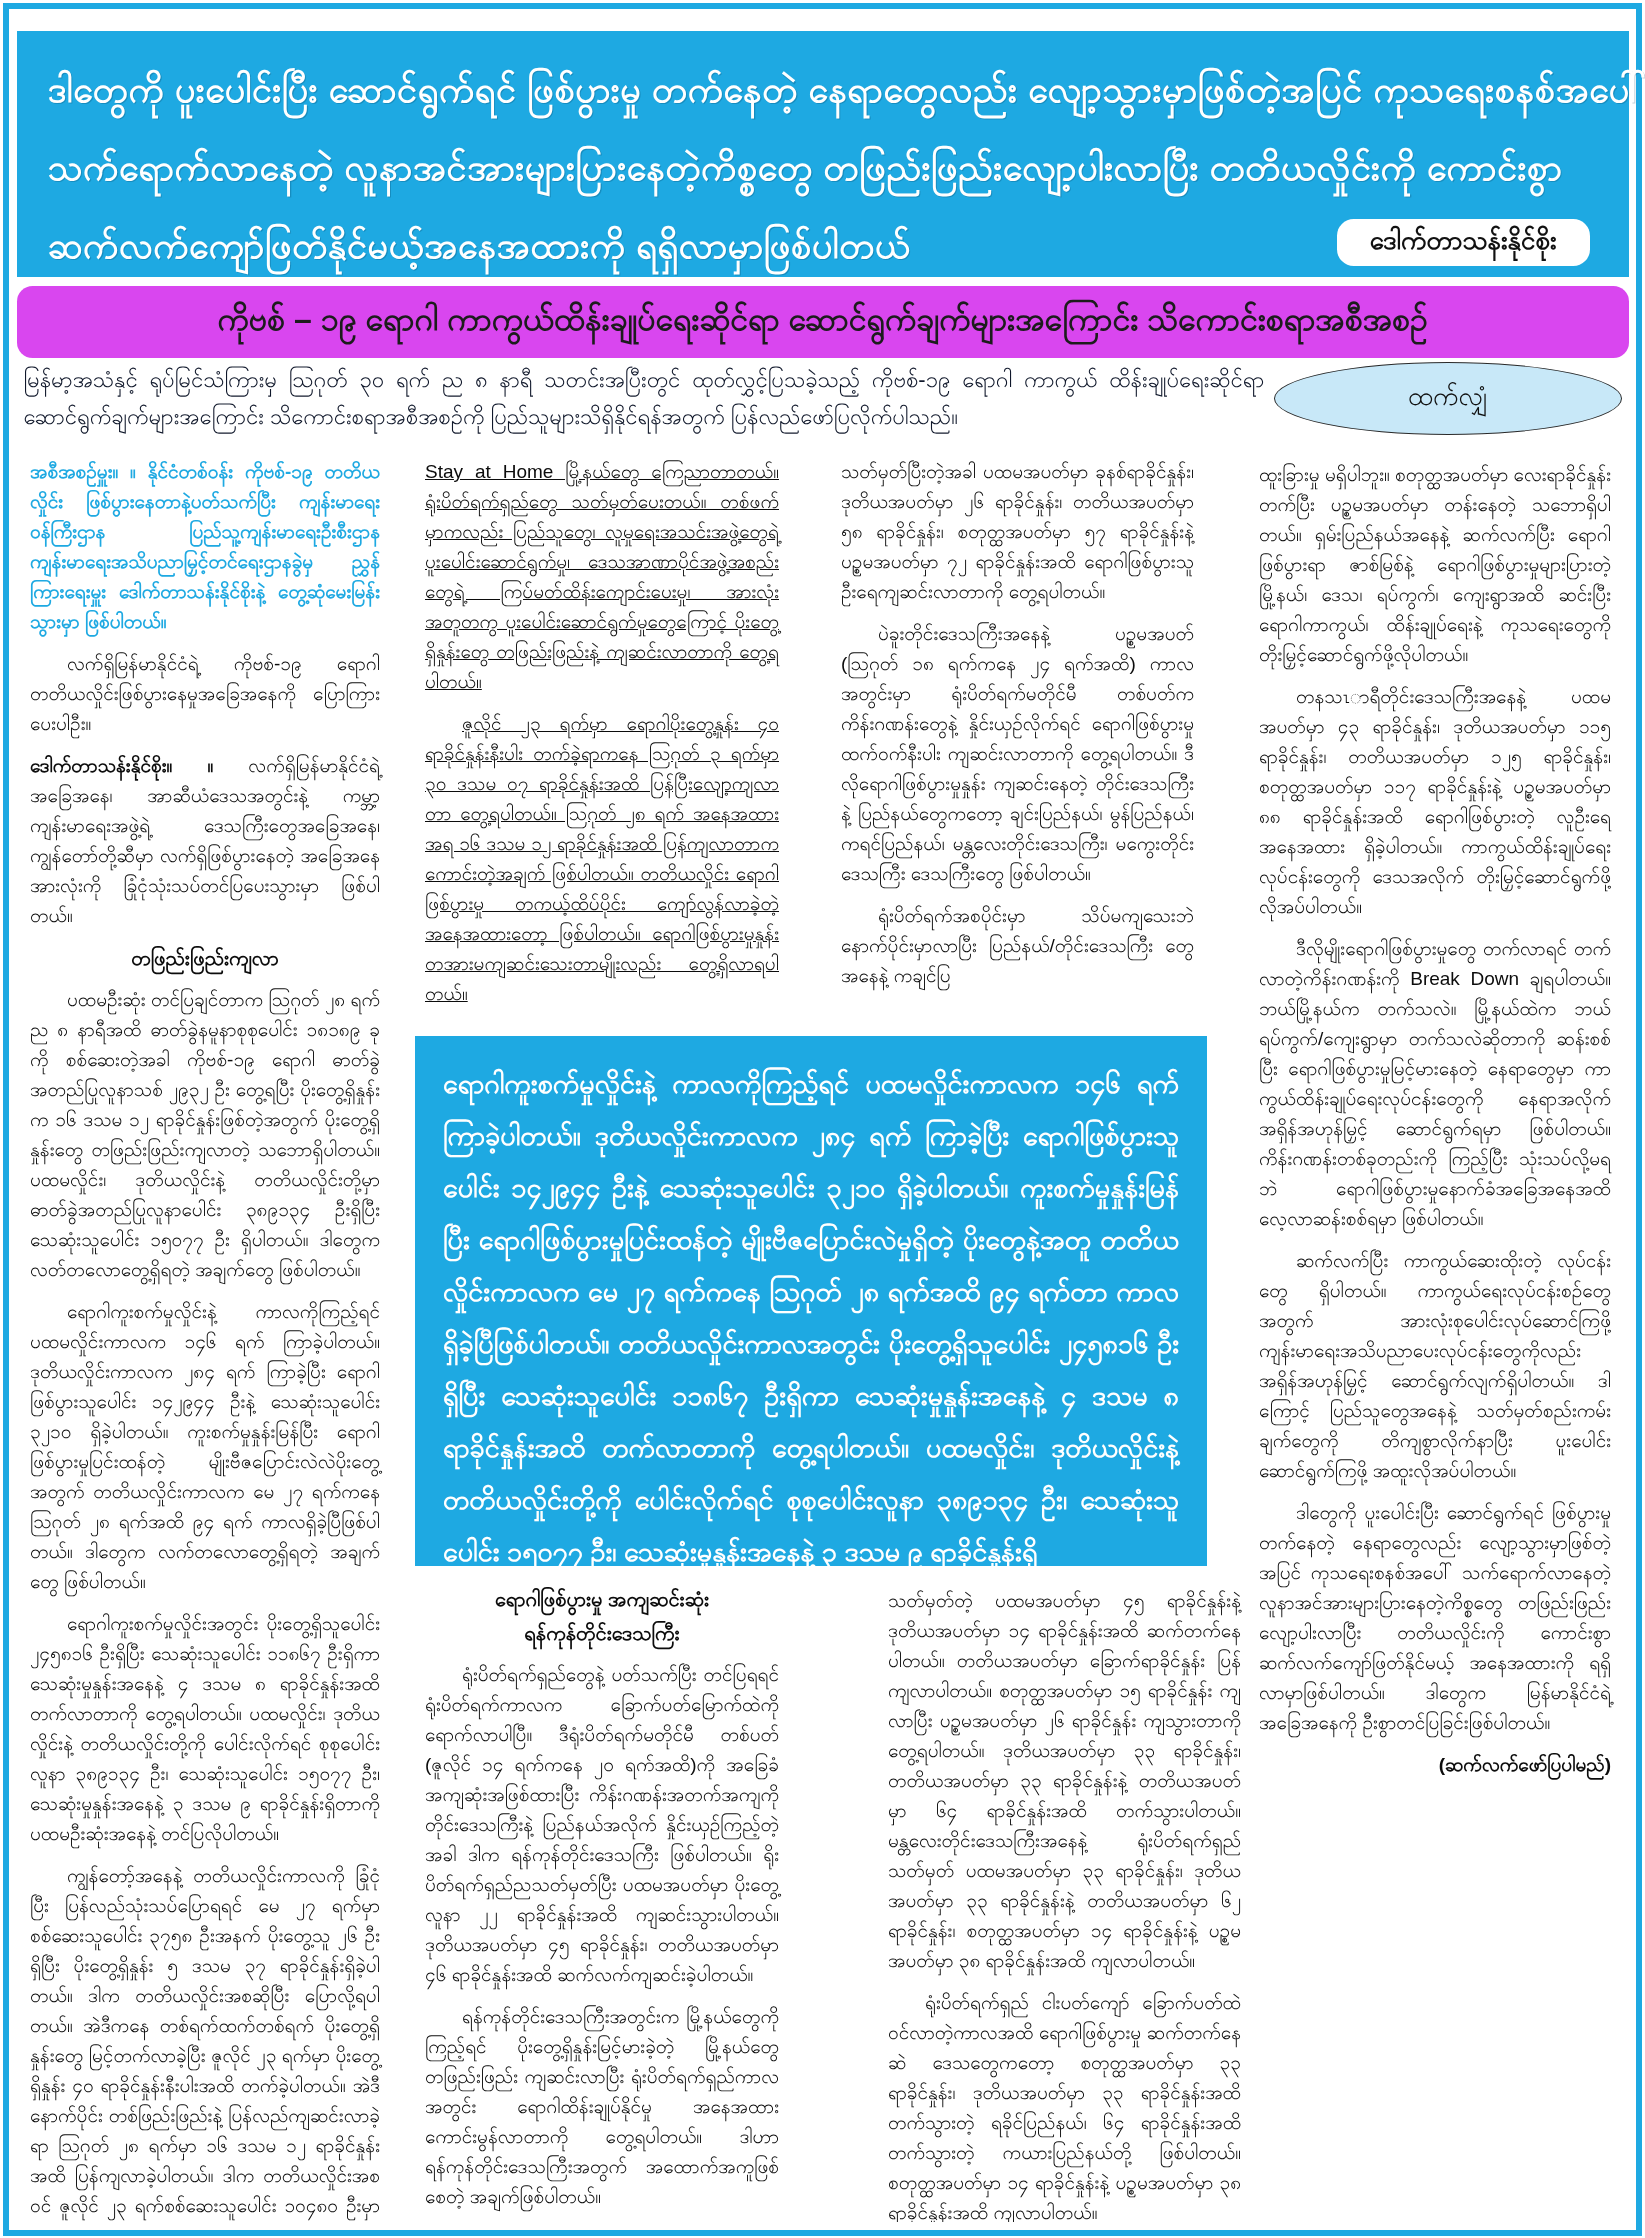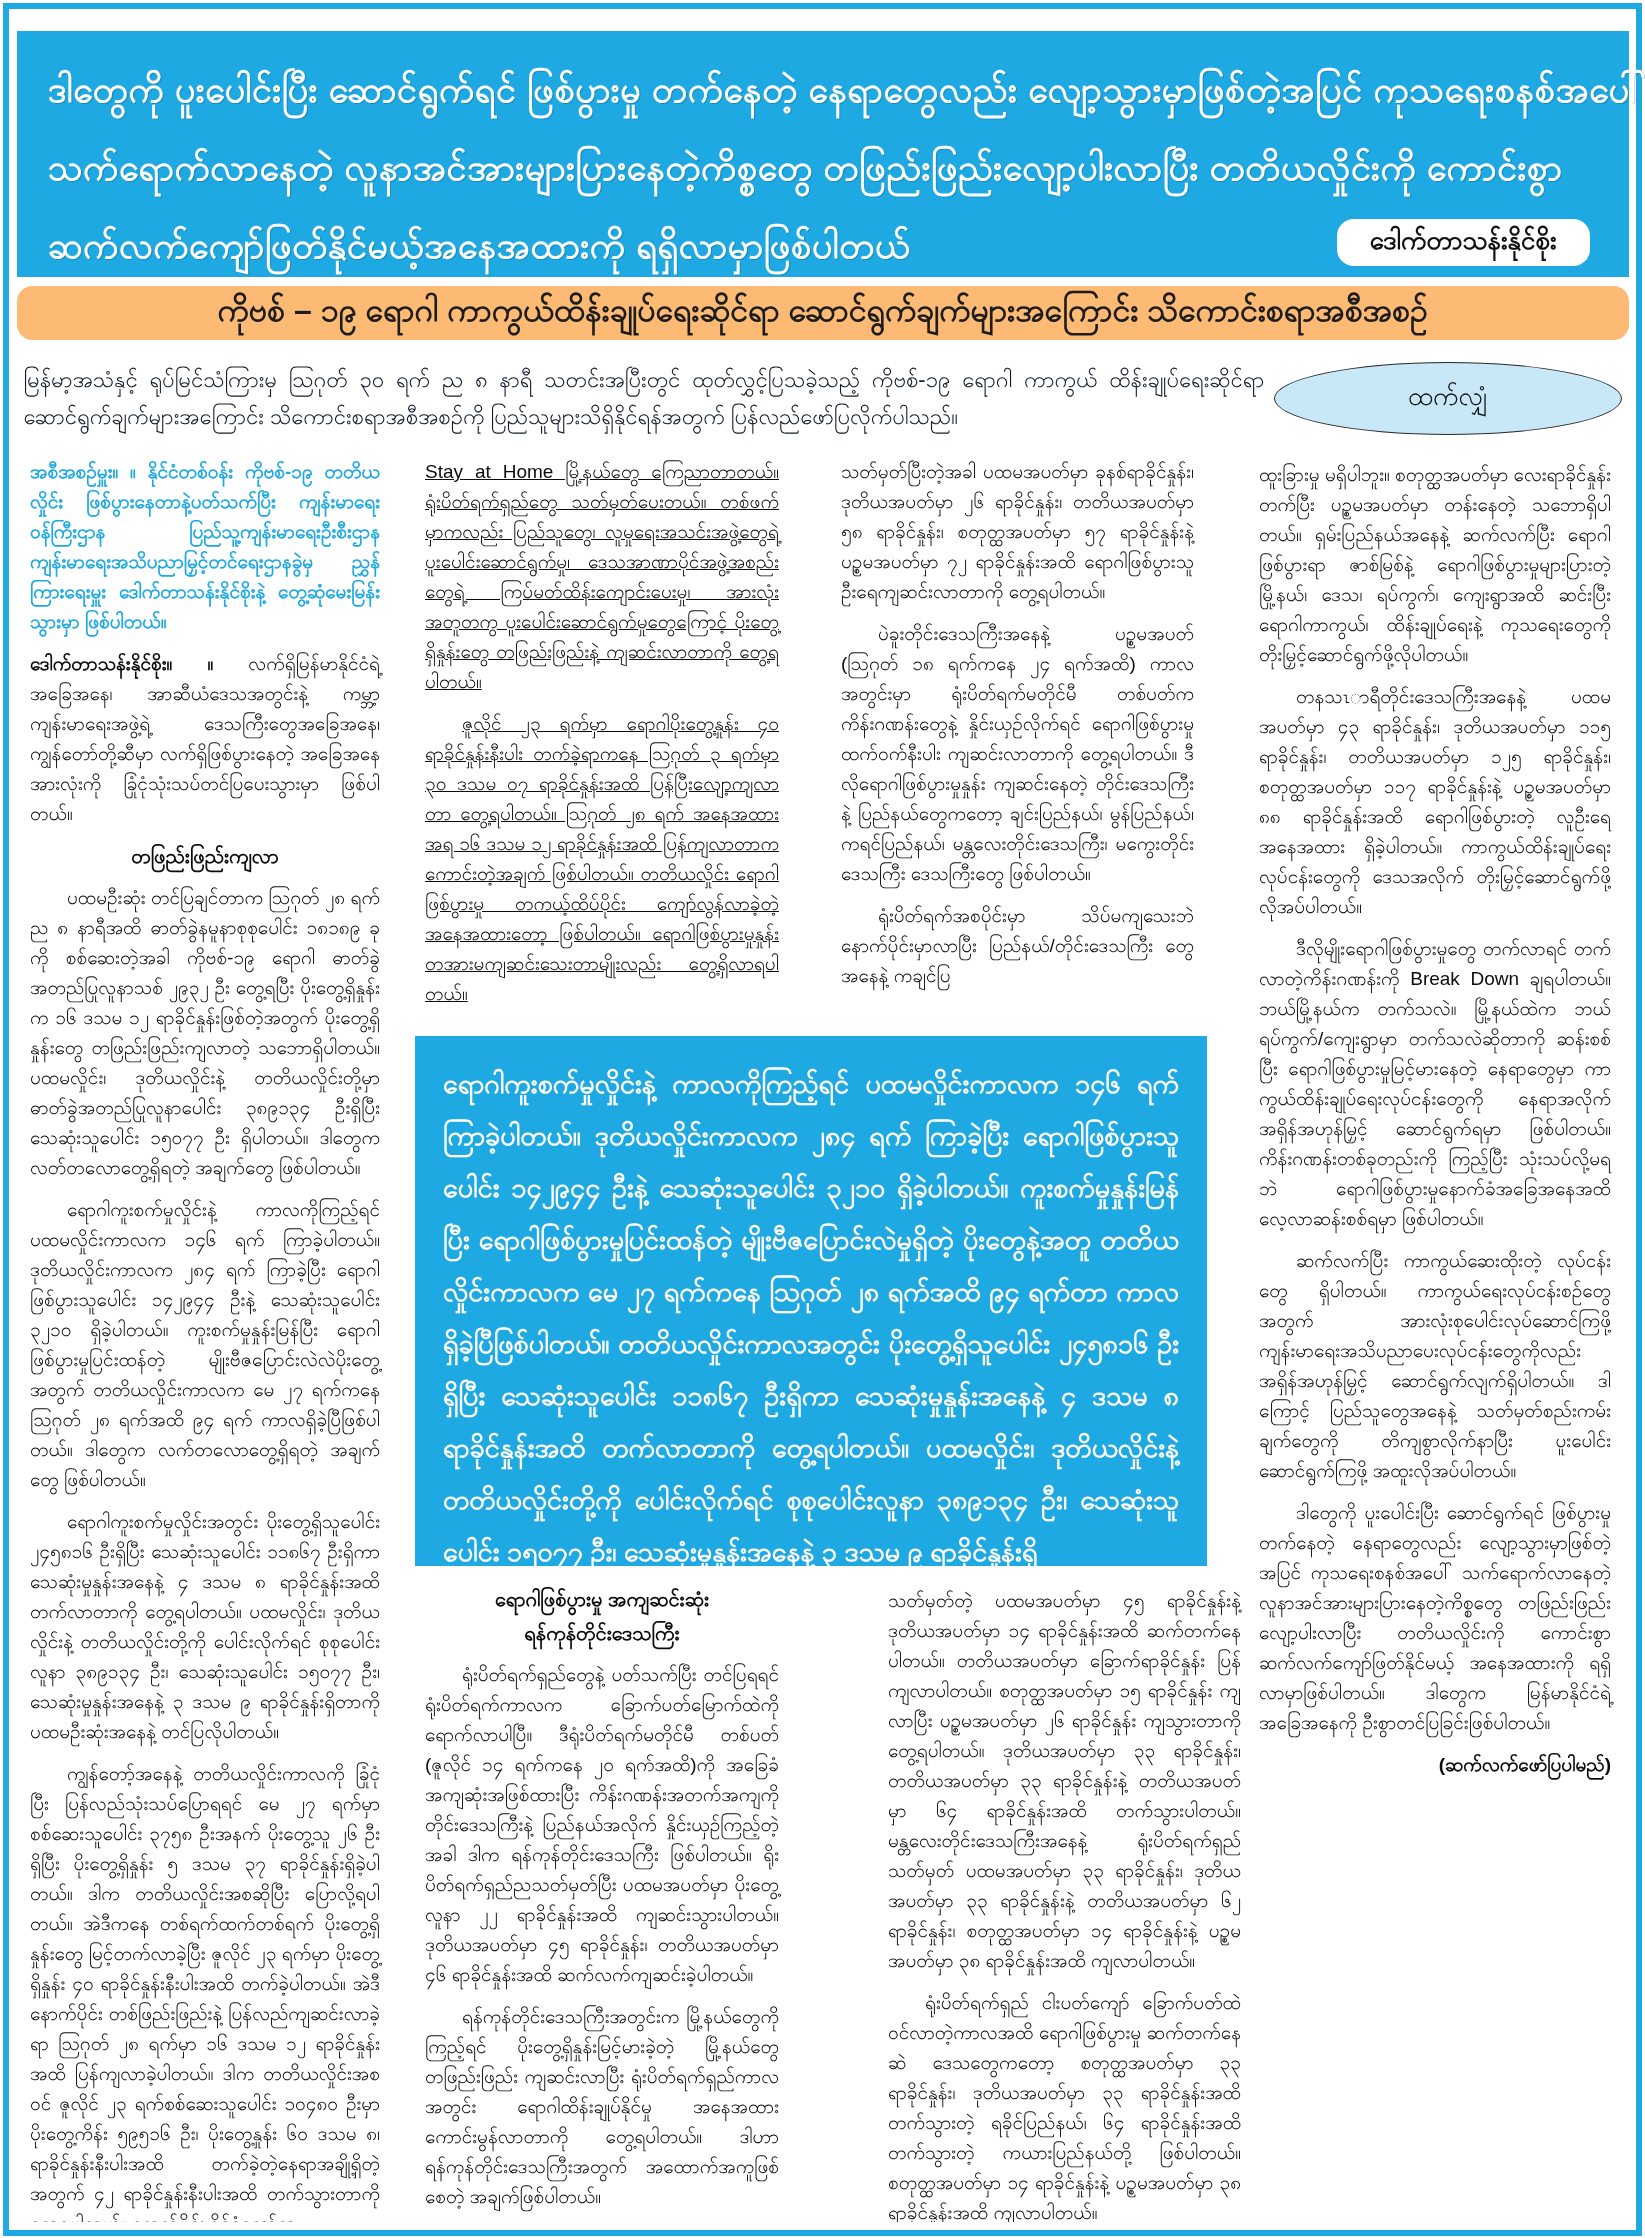--- a/index.html
+++ b/index.html
@@ -3,21 +3,21 @@
 <meta charset="utf-8">
 <style>
   html,body{margin:0;padding:0;background:#9a9a9a;font-family:"Liberation Sans",sans-serif;}
   .page{position:relative;width:1645px;height:2239px;background:#ffffff;overflow:hidden;}
   .frame{position:absolute;left:3.3px;top:3.3px;right:3.3px;bottom:3.3px;border:6.1px solid #1ea9e2;pointer-events:none;}
   
   .banner{position:absolute;left:16.7px;top:31px;width:1612px;height:246px;background:#1ea9e2;box-sizing:border-box;padding:20px 31px 0 31px;}
   .banner .bline{color:#ffffff;font-weight:bold;font-size:36px;line-height:78px;white-space:nowrap;letter-spacing:0.6px;text-shadow:1.1px 1.1px 0 rgba(0,60,90,.25);}
   .byline-badge{position:absolute;right:39px;bottom:11px;background:#ffffff;border-radius:16.7px;padding:4px 33px;font-size:26px;font-weight:bold;color:#111;}
   
-  .headline-bar{position:absolute;left:16.7px;top:286px;width:1612px;height:54px;background:#fdba74;border-radius:15.6px;display:flex;align-items:center;justify-content:center;}
+  .headline-bar{position:absolute;left:16.7px;top:286px;width:1612px;height:72px;background:#d946ef;border-radius:15.6px;display:flex;align-items:center;justify-content:center;}
   .headline-bar span{font-size:32px;font-weight:bold;color:#1c1c1c;}
   
   .intro{position:absolute;left:23.4px;top:361px;width:1241px;font-size:22px;line-height:37px;color:#0f172a;text-align:justify;}
   .kicker{position:absolute;left:1274px;top:362px;width:346px;height:71px;background:#c8e8f8;border:1.7px solid #2a2a2a;border-radius:50%;display:flex;align-items:center;justify-content:center;font-size:26px;color:#111;}
   
   .col{position:absolute;text-align:justify;font-size:19px;line-height:30px;color:#0c0c0c;}
   .col p{margin:12px;text-indent:37px;}
   .col p.lead{color:#1ea9e2;font-weight:bold;text-indent:0;}
   .col p.q{text-indent:37px;}
   .col p.a{text-indent:0;}
@@ -49,20 +49,21 @@
   <div class="headline-bar">
     <span>ကိုဗစ် – ၁၉ ရောဂါ ကာကွယ်ထိန်းချုပ်ရေးဆိုင်ရာ ဆောင်ရွက်ချက်များအကြောင်း သိကောင်းစရာအစီအစဉ်</span>
   </div>
 
   <div class="intro">မြန်မာ့အသံနှင့် ရုပ်မြင်သံကြားမှ ဩဂုတ် ၃၀ ရက် ည ၈ နာရီ သတင်းအပြီးတွင် ထုတ်လွှင့်ပြသခဲ့သည့် ကိုဗစ်-၁၉ ရောဂါ ကာကွယ် ထိန်းချုပ်ရေးဆိုင်ရာ ဆောင်ရွက်ချက်များအကြောင်း သိကောင်းစရာအစီအစဉ်ကို ပြည်သူများသိရှိနိုင်ရန်အတွက် ပြန်လည်ဖော်ပြလိုက်ပါသည်။</div>
 
   <div class="kicker">ထက်လျှံ</div>
 
   <div id="col1" class="col">
       <p class="lead">အစီအစဉ်မှူး။ ။ နိုင်ငံတစ်ဝန်း ကိုဗစ်-၁၉ တတိယလှိုင်း ဖြစ်ပွားနေတာနဲ့ပတ်သက်ပြီး ကျန်းမာရေးဝန်ကြီးဌာန ပြည်သူ့ကျန်းမာရေးဦးစီးဌာန ကျန်းမာရေးအသိပညာမြှင့်တင်ရေးဌာနခွဲမှ ညွှန်ကြားရေးမှူး ဒေါက်တာသန်းနိုင်စိုးနဲ့ တွေ့ဆုံမေးမြန်းသွားမှာ ဖြစ်ပါတယ်။</p>
+      <p class="q">လက်ရှိမြန်မာနိုင်ငံရဲ့ ကိုဗစ်-၁၉ ရောဂါ တတိယလှိုင်းဖြစ်ပွားနေမှုအခြေအနေကို ပြောကြားပေးပါဦး။</p>
       <p class="a"><b>ဒေါက်တာသန်းနိုင်စိုး။ ။ </b>လက်ရှိမြန်မာနိုင်ငံရဲ့ အခြေအနေ၊ အာဆီယံဒေသအတွင်းနဲ့ ကမ္ဘာ့ကျန်းမာရေးအဖွဲ့ရဲ့ ဒေသကြီးတွေအခြေအနေ၊ ကျွန်တော်တို့ဆီမှာ လက်ရှိဖြစ်ပွားနေတဲ့ အခြေအနေအားလုံးကို ခြုံငုံသုံးသပ်တင်ပြပေးသွားမှာ ဖြစ်ပါတယ်။</p>
       <p class="sub">တဖြည်းဖြည်းကျလာ</p>
       <p>ပထမဦးဆုံး တင်ပြချင်တာက ဩဂုတ် ၂၈ ရက် ည ၈ နာရီအထိ ဓာတ်ခွဲနမူနာစုစုပေါင်း ၁၈၁၈၉ ခုကို စစ်ဆေးတဲ့အခါ ကိုဗစ်-၁၉ ရောဂါ ဓာတ်ခွဲအတည်ပြုလူနာသစ် ၂၉၃၂ ဦး တွေ့ရပြီး ပိုးတွေ့ရှိနှုန်းက ၁၆ ဒသမ ၁၂ ရာခိုင်နှုန်းဖြစ်တဲ့အတွက် ပိုးတွေ့ရှိနှုန်းတွေ တဖြည်းဖြည်းကျလာတဲ့ သဘောရှိပါတယ်။ ပထမလှိုင်း၊ ဒုတိယလှိုင်းနဲ့ တတိယလှိုင်းတို့မှာ ဓာတ်ခွဲအတည်ပြုလူနာပေါင်း ၃၈၉၁၃၄ ဦးရှိပြီး သေဆုံးသူပေါင်း ၁၅၀၇၇ ဦး ရှိပါတယ်။ ဒါတွေက လတ်တလောတွေ့ရှိရတဲ့ အချက်တွေ ဖြစ်ပါတယ်။</p>
       <p>ရောဂါကူးစက်မှုလှိုင်းနဲ့ ကာလကိုကြည့်ရင် ပထမလှိုင်းကာလက ၁၄၆ ရက် ကြာခဲ့ပါတယ်။ ဒုတိယလှိုင်းကာလက ၂၈၄ ရက် ကြာခဲ့ပြီး ရောဂါဖြစ်ပွားသူပေါင်း ၁၄၂၉၄၄ ဦးနဲ့ သေဆုံးသူပေါင်း ၃၂၁၀ ရှိခဲ့ပါတယ်။ ကူးစက်မှုနှုန်းမြန်ပြီး ရောဂါဖြစ်ပွားမှုပြင်းထန်တဲ့ မျိုးဗီဇပြောင်းလဲလဲပိုးတွေ့အတွက် တတိယလှိုင်းကာလက မေ ၂၇ ရက်ကနေ ဩဂုတ် ၂၈ ရက်အထိ ၉၄ ရက် ကာလရှိခဲ့ပြီဖြစ်ပါတယ်။ ဒါတွေက လက်တလောတွေ့ရှိရတဲ့ အချက်တွေ ဖြစ်ပါတယ်။</p>
       <p>ရောဂါကူးစက်မှုလှိုင်းအတွင်း ပိုးတွေ့ရှိသူပေါင်း ၂၄၅၈၁၆ ဦးရှိပြီး သေဆုံးသူပေါင်း ၁၁၈၆၇ ဦးရှိကာ သေဆုံးမှုနှုန်းအနေနဲ့ ၄ ဒသမ ၈ ရာခိုင်နှုန်းအထိ တက်လာတာကို တွေ့ရပါတယ်။ ပထမလှိုင်း၊ ဒုတိယလှိုင်းနဲ့ တတိယလှိုင်းတို့ကို ပေါင်းလိုက်ရင် စုစုပေါင်းလူနာ ၃၈၉၁၃၄ ဦး၊ သေဆုံးသူပေါင်း ၁၅၀၇၇ ဦး၊ သေဆုံးမှုနှုန်းအနေနဲ့ ၃ ဒသမ ၉ ရာခိုင်နှုန်းရှိတာကို ပထမဦးဆုံးအနေနဲ့ တင်ပြလိုပါတယ်။</p>
       <p>ကျွန်တော့်အနေနဲ့ တတိယလှိုင်းကာလကို ခြုံငုံပြီး ပြန်လည်သုံးသပ်ပြောရရင် မေ ၂၇ ရက်မှာ စစ်ဆေးသူပေါင်း ၃၇၅၈ ဦးအနက် ပိုးတွေ့သူ ၂၆ ဦးရှိပြီး ပိုးတွေ့ရှိနှုန်း ၅ ဒသမ ၃၇ ရာခိုင်နှုန်းရှိခဲ့ပါတယ်။ ဒါက တတိယလှိုင်းအစဆိုပြီး ပြောလို့ရပါတယ်။ အဲဒီကနေ တစ်ရက်ထက်တစ်ရက် ပိုးတွေ့ရှိနှုန်းတွေ မြင့်တက်လာခဲ့ပြီး ဇူလိုင် ၂၃ ရက်မှာ ပိုးတွေ့ရှိနှုန်း ၄၀ ရာခိုင်နှုန်းနီးပါးအထိ တက်ခဲ့ပါတယ်။ အဲဒီနောက်ပိုင်း တစ်ဖြည်းဖြည်းနဲ့ ပြန်လည်ကျဆင်းလာခဲ့ရာ ဩဂုတ် ၂၈ ရက်မှာ ၁၆ ဒသမ ၁၂ ရာခိုင်နှုန်းအထိ ပြန်ကျလာခဲ့ပါတယ်။ ဒါက တတိယလှိုင်းအစဝင် ဇူလိုင် ၂၃ ရက်စစ်ဆေးသူပေါင်း ၁၀၄၈၀ ဦးမှာ ပိုးတွေ့ကိန်း ၅၉၅၁၆ ဦး၊ ပိုးတွေ့နှုန်း ၆၀ ဒသမ ၈၊ ရာခိုင်နှုန်းနီးပါးအထိ တက်ခဲ့တဲ့နေရာအချို့ရှိတဲ့အတွက် ၄၂ ရာခိုင်နှုန်းနီးပါးအထိ တက်သွားတာကို တွေ့ရပါတယ်။ နောက်ပိုင်း နိုင်ငံတော်က...</p>
     </div>
   <div id="col2-top" class="col">
       <p class="a">Stay at Home မြို့နယ်တွေ ကြေညာတာတယ်။ ရုံးပိတ်ရက်ရှည်တွေ သတ်မှတ်ပေးတယ်။ တစ်ဖက်မှာကလည်း ပြည်သူတွေ၊ လူမှုရေးအသင်းအဖွဲ့တွေရဲ့ ပူးပေါင်းဆောင်ရွက်မှု၊ ဒေသအာဏာပိုင်အဖွဲ့အစည်းတွေရဲ့ ကြပ်မတ်ထိန်းကျောင်းပေးမှု၊ အားလုံးအတူတကွ ပူးပေါင်းဆောင်ရွက်မှုတွေကြောင့် ပိုးတွေ့ရှိနှုန်းတွေ တဖြည်းဖြည်းနဲ့ ကျဆင်းလာတာကို တွေ့ရပါတယ်။</p>
       <p>ဇူလိုင် ၂၃ ရက်မှာ ရောဂါပိုးတွေ့နှုန်း ၄၀ ရာခိုင်နှုန်းနီးပါး တက်ခဲ့ရာကနေ ဩဂုတ် ၃ ရက်မှာ ၃၀ ဒသမ ၀၇ ရာခိုင်နှုန်းအထိ ပြန်ပြီးလျော့ကျလာတာ တွေ့ရပါတယ်။ ဩဂုတ် ၂၈ ရက် အနေအထားအရ ၁၆ ဒသမ ၁၂ ရာခိုင်နှုန်းအထိ ပြန်ကျလာတာက ကောင်းတဲ့အချက် ဖြစ်ပါတယ်။ တတိယလှိုင်း ရောဂါဖြစ်ပွားမှု တကယ့်ထိပ်ပိုင်း ကျော်လွန်လာခဲ့တဲ့ အနေအထားတော့ ဖြစ်ပါတယ်။ ရောဂါဖြစ်ပွားမှုနှုန်း တအားမကျဆင်းသေးတာမျိုးလည်း တွေ့ရှိလာရပါတယ်။</p>

